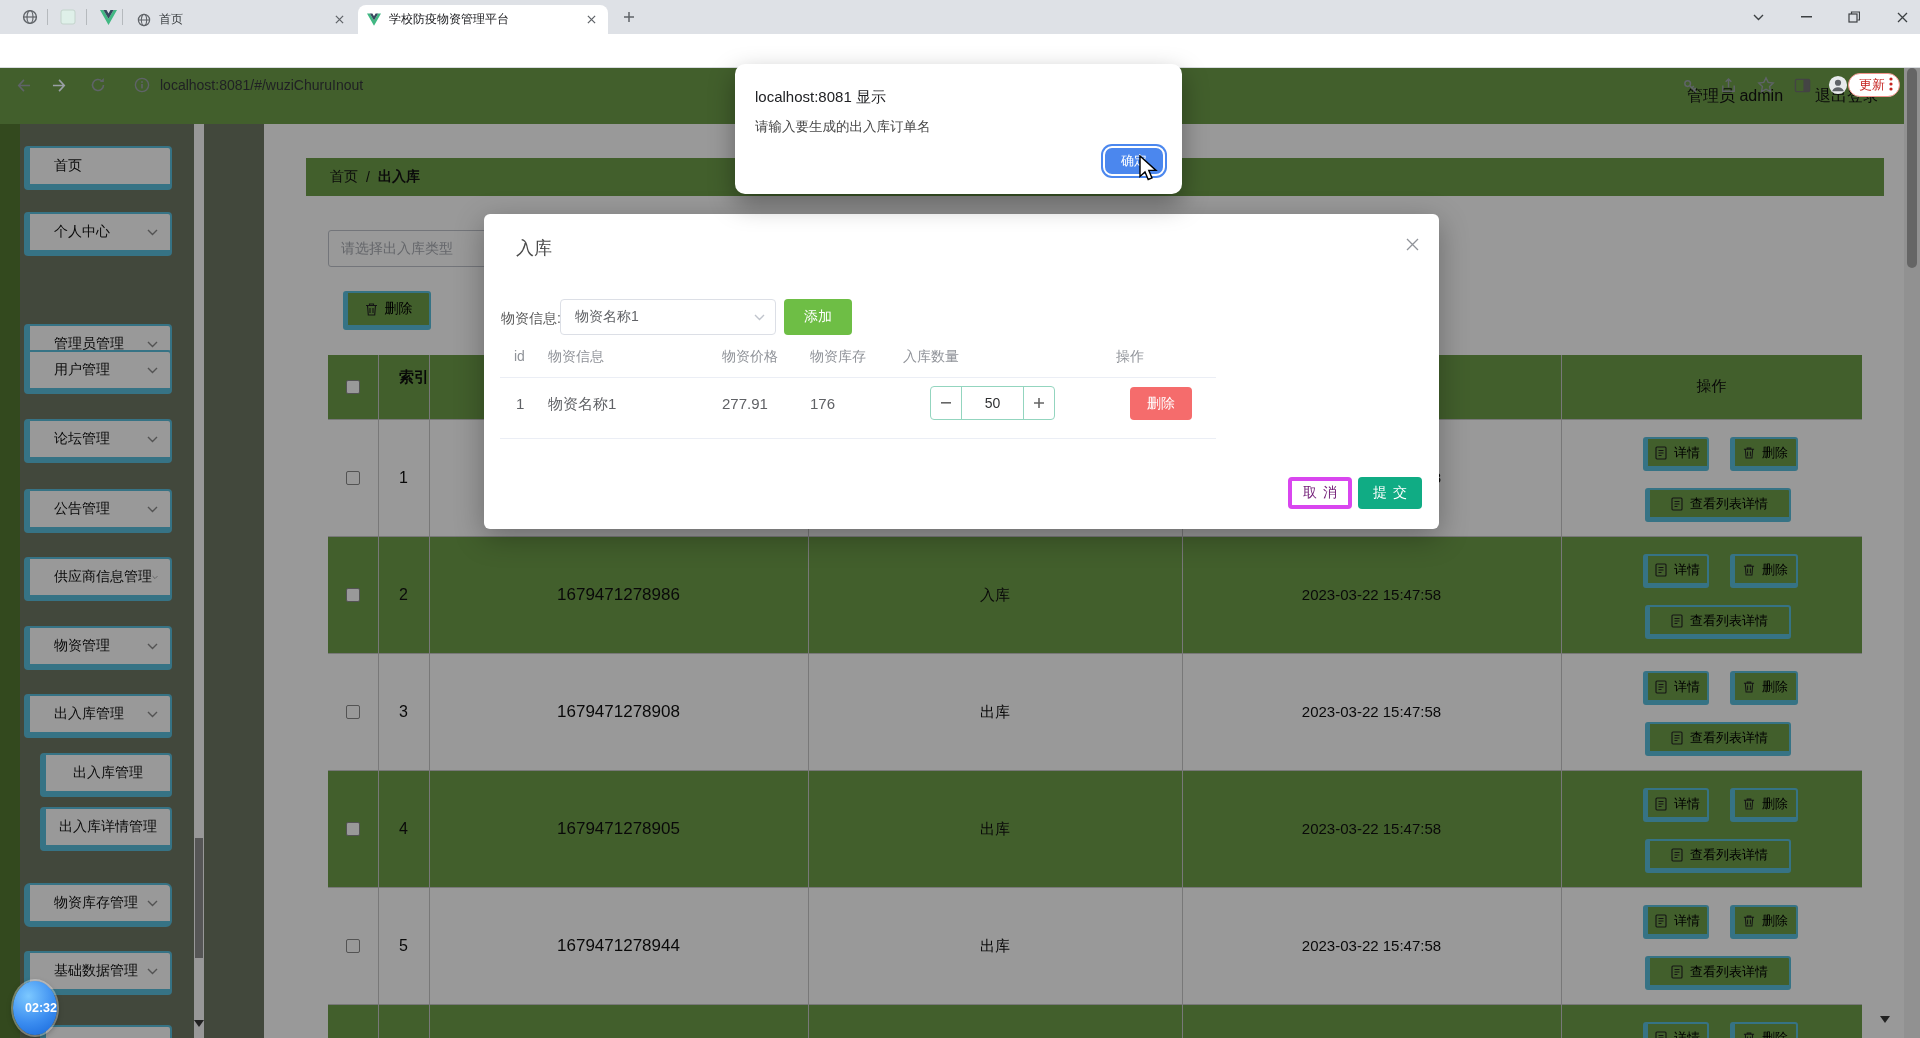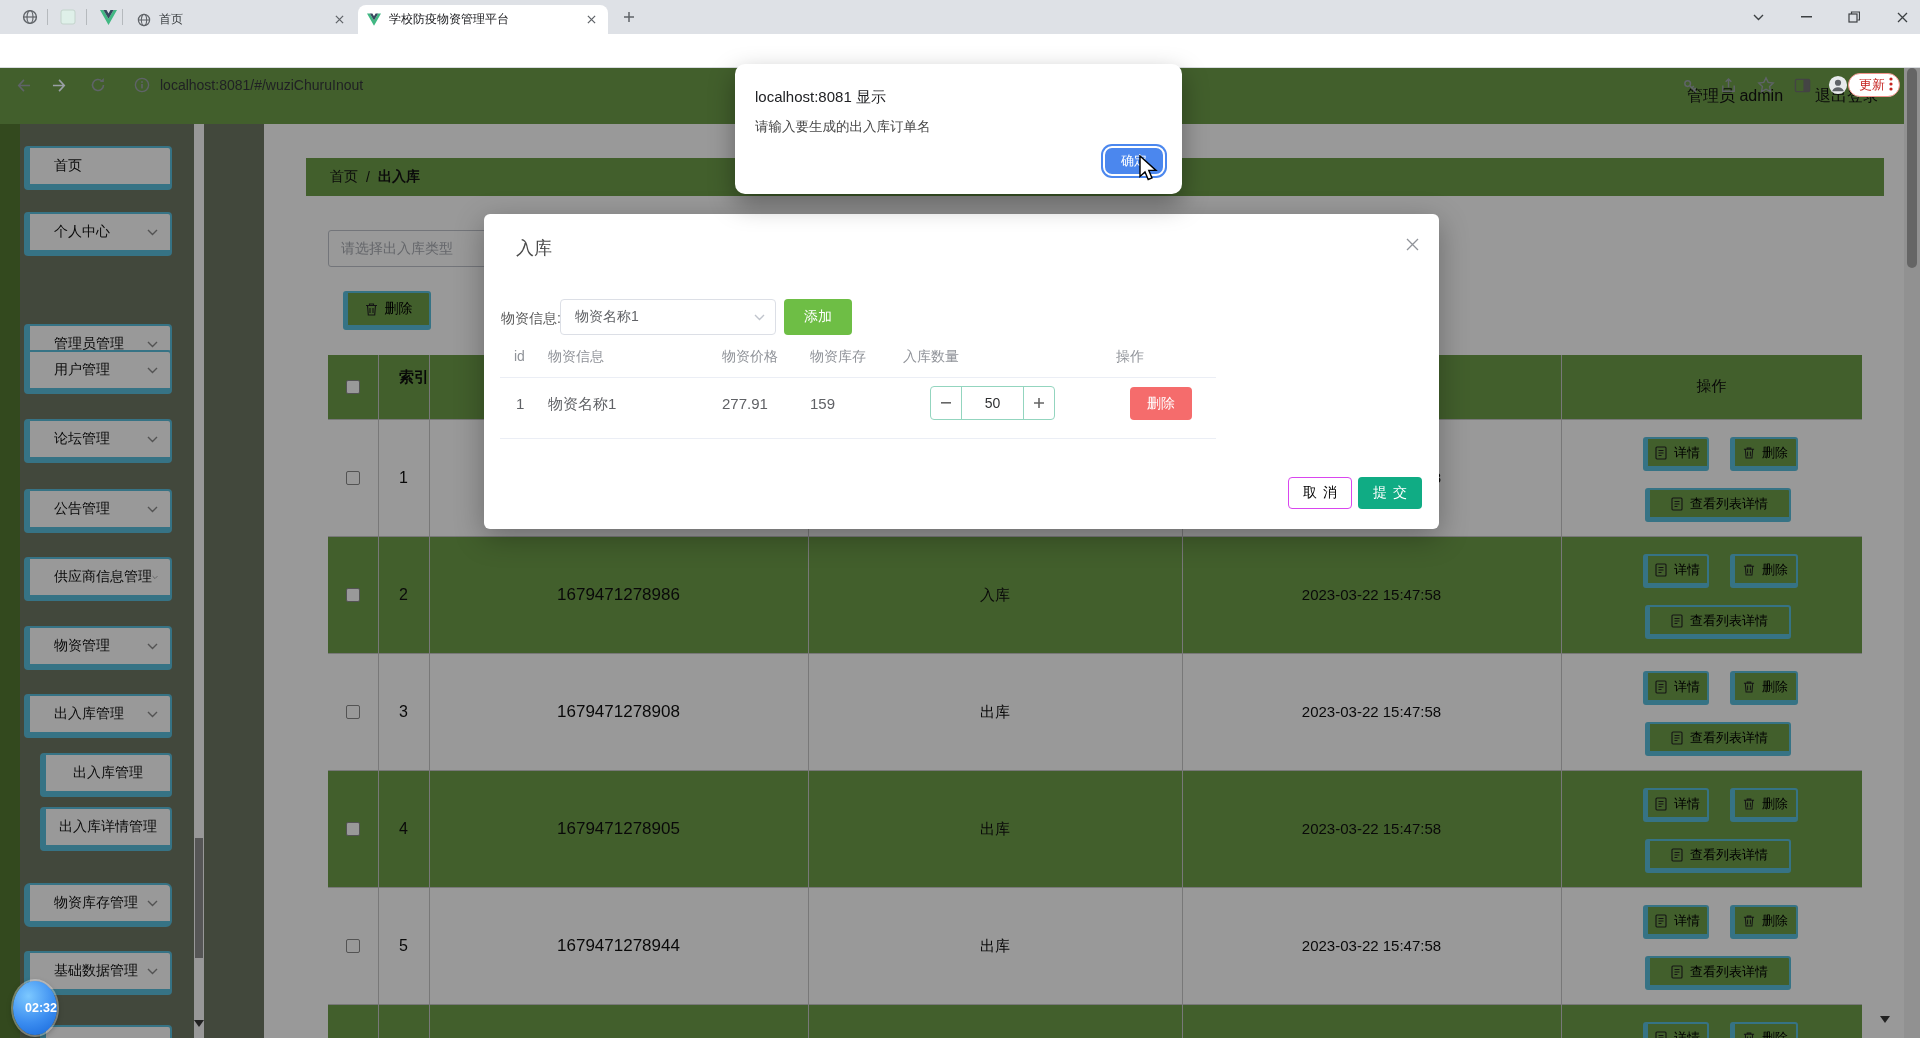--- a/index.html
+++ b/index.html
@@ -88,21 +88,21 @@
   .m-select .lbl { flex:1; }
   .m-add { left:300px; top:85px; width:68px; height:36px; background:var(--addgreen); border-radius:4px; color:#fff; font-size:14px; display:flex; align-items:center; justify-content:center; }
   .mt-head { top:134px; font-size:14px; color:#909399; }
   .mt-divider { left:16px; top:163px; width:716px; height:1px; background:#ebeef5; }
   .mt-divider2 { left:16px; top:224px; width:716px; height:1px; background:#ebeef5; }
   .mt-cell { font-size:15px; color:#606266; }
   .stepper { left:446px; top:172px; width:125px; height:34px; border:1px solid #93d5bf; border-radius:4px; display:flex; }
   .stepper .st-btn { width:30px; display:flex; align-items:center; justify-content:center; color:#666; }
   .stepper .st-val { flex:1; display:flex; align-items:center; justify-content:center; font-size:14px; color:#303133; border-left:1px solid #93d5bf; border-right:1px solid #93d5bf; }
   .m-rowdel { left:646px; top:173px; width:62px; height:33px; background:var(--danger); border-radius:4px; color:#fff; font-size:14px; display:flex; align-items:center; justify-content:center; }
-  .m-cancel { left:804px; top:263px; width:64px; height:32px; border:1px solid #d946ef; border-radius:4px; background:#fff; color:#000000; font-size:14px; display:flex; align-items:center; justify-content:center; }
+  .m-cancel { left:804px; top:263px; width:64px; height:32px; border:4px solid #d946ef; border-radius:4px; background:#fff; color:#701a75; font-size:14px; display:flex; align-items:center; justify-content:center; }
   .m-submit { left:874px; top:263px; width:64px; height:32px; border-radius:4px; background:var(--submit); color:#fff; font-size:14px; display:flex; align-items:center; justify-content:center; }
   .sp { letter-spacing:6px; margin-right:-6px; }
 
   .jsdialog { left:735px; top:64px; width:447px; height:130px; background:#fff; border-radius:10px; box-shadow:0 10px 26px rgba(0,0,0,.35); z-index:40; }
   .d-title { left:20px; top:24px; font-size:15px; color:#202124; }
   .d-msg { left:20px; top:54px; font-size:13.5px; color:#474747; }
   .d-btn { left:368px; top:82px; width:62px; height:30px; background:var(--dlgblue); border:2px solid #fff; box-shadow:0 0 0 2px var(--dlgblue); border-radius:9px; color:#fff; font-size:13px; display:flex; align-items:center; justify-content:center; }
   .cursor { left:1139px; top:155px; z-index:60; }
 
   .timer { left:13px; top:981px; width:44px; height:54px; border-radius:50%;
@@ -568,21 +568,21 @@
   <div class="abs mt-head" style="left:64px">物资信息</div>
   <div class="abs mt-head" style="left:238px">物资价格</div>
   <div class="abs mt-head" style="left:326px">物资库存</div>
   <div class="abs mt-head" style="left:419px">入库数量</div>
   <div class="abs mt-head" style="left:632px">操作</div>
   <div class="abs mt-divider"></div>
 
   <div class="abs mt-cell" style="left:32px;top:181px">1</div>
   <div class="abs mt-cell" style="left:64px;top:181px">物资名称1</div>
   <div class="abs mt-cell" style="left:238px;top:181px">277.91</div>
-  <div class="abs mt-cell" style="left:326px;top:181px">159</div>
+  <div class="abs mt-cell" style="left:326px;top:181px">176</div>
 
   <div class="abs stepper">
     <div class="st-btn">
       <svg width="10" height="2" viewBox="0 0 10 2">
           <rect width="10" height="1.6" fill="#666"></rect>
         </svg>
     </div>
     <div class="st-val">50</div>
     <div class="st-btn">
       <svg width="10" height="10" viewBox="0 0 10 10">

